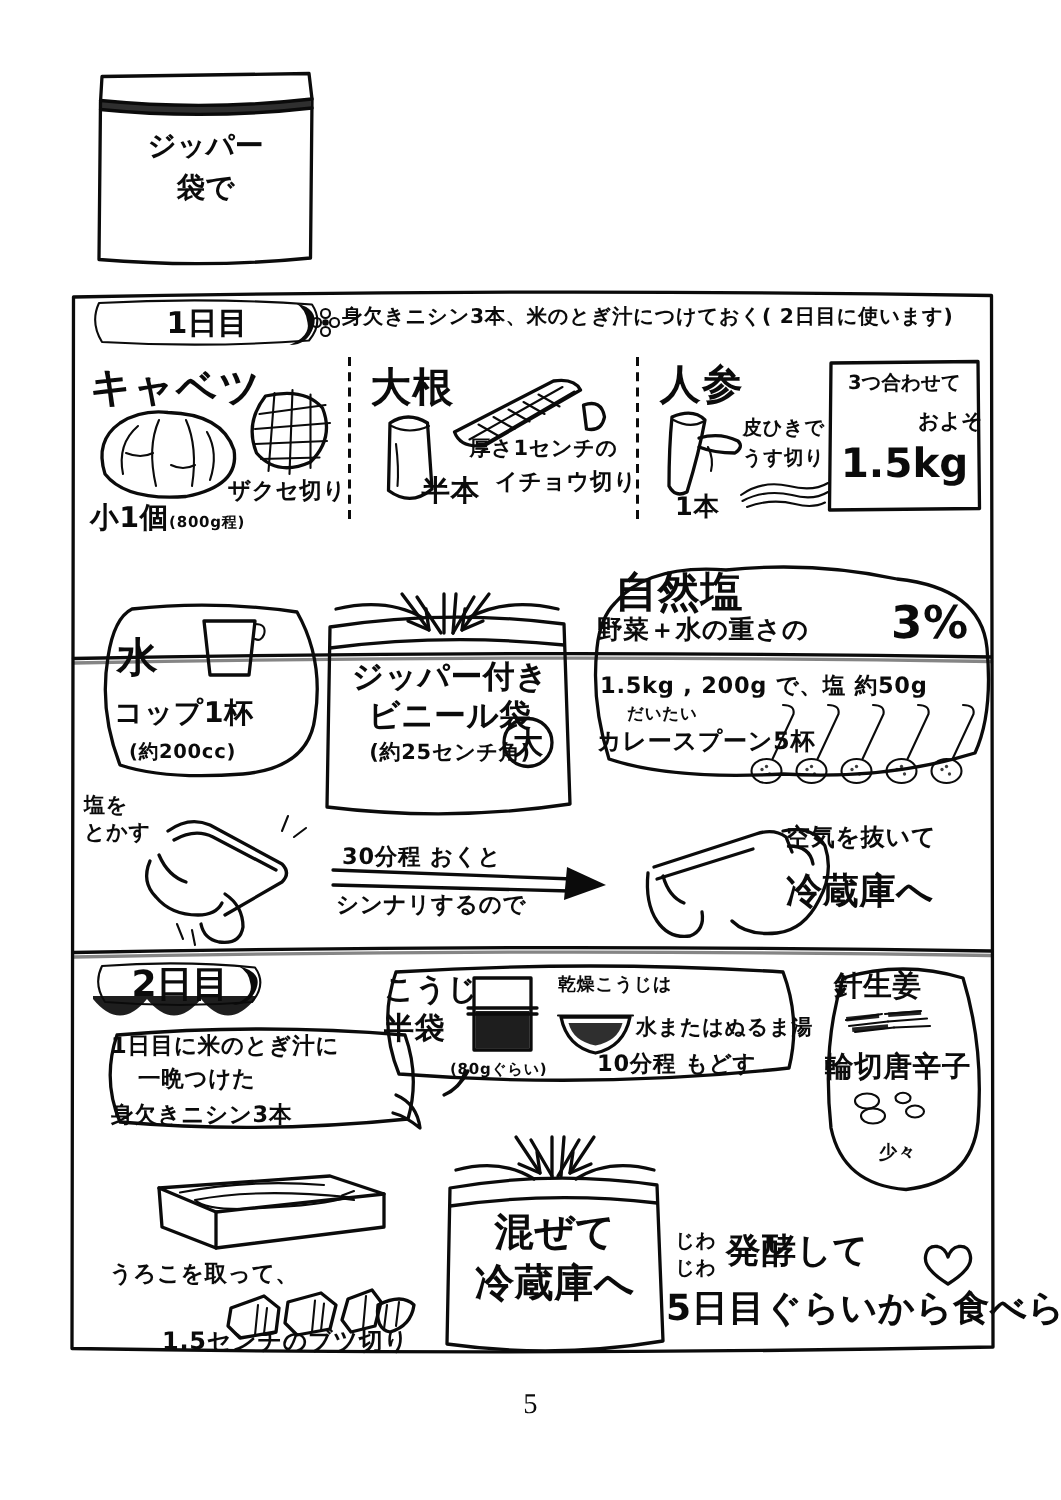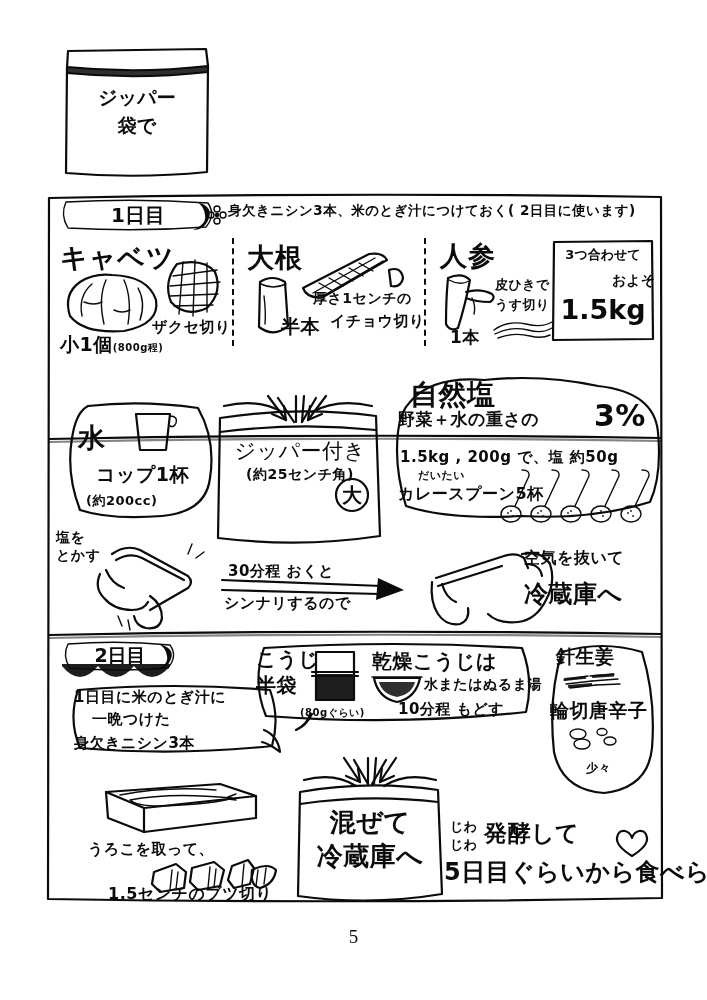--- a/index.html
+++ b/index.html
@@ -64,27 +64,27 @@
   #weight-box{left:551px;top:238px;width:104px;height:105px;}
   #weight-box .l1{position:absolute;left:0;right:0;top:8px;text-align:center;font-size:13px;font-weight:700;}
   #weight-box .l2{position:absolute;left:0;right:0;top:34px;text-align:right;font-size:14px;font-weight:700;}
   #weight-box .l3{position:absolute;left:0;right:0;top:56px;text-align:center;font-size:27px;font-weight:700;}
 
   .divider-dash{border-left:2px dashed #0b0b0b;}
 
   
   #water-bubble{left:66px;top:400px;width:152px;height:122px;}
   #water-bubble .w1{position:absolute;left:12px;top:20px;font-size:27px;font-weight:700;}
-  #water-bubble .w2{position:absolute;left:10px;top:62px;font-size:19px;font-weight:700;margin-left:20px;}
+  #water-bubble .w2{position:absolute;left:10px;top:62px;font-size:19px;font-weight:700;}
   #water-bubble .w3{position:absolute;left:20px;top:92px;font-size:13px;font-weight:700;}
   #cup-art{left:130px;top:410px;width:48px;height:46px;}
 
   #zipbag-art{left:208px;top:396px;width:180px;height:152px;}
   #zipbag-txt{left:216px;top:438px;width:168px;text-align:center;}
-  #zipbag-txt .z1{font-size:21px;font-weight:400;line-height:1.25;}
+  #zipbag-txt .z1{font-size:21px;font-weight:700;line-height:1.25;}
   #zipbag-txt .z2{font-size:21px;font-weight:700;line-height:1.25;}
   #zipbag-txt .z3{font-size:14px;font-weight:700;margin-top:2px;}
   #dai-circle{left:333px;top:476px;width:38px;height:38px;}
 
   #salt-bubble{left:392px;top:372px;width:272px;height:152px;}
   #salt-head{left:410px;top:376px;font-size:28px;font-weight:700;}
   #salt-l1{left:398px;top:408px;font-size:17px;font-weight:700;white-space:nowrap;}
   #salt-pct{left:594px;top:398px;font-size:30px;font-weight:700;}
   #salt-l2{left:400px;top:448px;font-size:15px;font-weight:700;white-space:nowrap;}
   #salt-l3{left:418px;top:468px;font-size:11px;font-weight:700;}
@@ -95,37 +95,37 @@
   #hands1-art{left:92px;top:540px;width:120px;height:92px;}
   #arrow-mid{left:218px;top:568px;width:190px;height:42px;}
   #arrow-top-txt{left:228px;top:562px;font-size:15px;font-weight:700;white-space:nowrap;}
   #arrow-bot-txt{left:224px;top:594px;font-size:15px;font-weight:700;white-space:nowrap;}
   #hands2-art{left:430px;top:548px;width:130px;height:86px;}
   #fridge1-l1{left:524px;top:548px;font-size:16px;font-weight:700;white-space:nowrap;}
   #fridge1-l2{left:524px;top:578px;font-size:24px;font-weight:700;white-space:nowrap;}
 
   
   #day2-badge{left:60px;top:640px;width:120px;height:32px;}
-  #day2-badge .txt{position:absolute;inset:0;display:flex;align-items:center;justify-content:center;font-size:19px;font-weight:700;text-align:right;}
+  #day2-badge .txt{position:absolute;inset:0;display:flex;align-items:center;justify-content:center;font-size:24px;font-weight:700;text-align:right;}
 
   #herring-bubble{left:64px;top:680px;width:220px;height:80px;}
   #herring-l1{left:74px;top:688px;font-size:15px;font-weight:700;white-space:nowrap;}
   #herring-l2{left:92px;top:710px;font-size:15px;font-weight:700;}
   #herring-l3{left:74px;top:734px;font-size:15px;font-weight:700;}
   #tray-art{left:100px;top:778px;width:160px;height:60px;}
-  #scale-l1{left:88px;top:840px;font-size:15px;font-weight:700;}
+  #scale-l1{left:73px;top:840px;font-size:15px;font-weight:700;}
   #chunks-art{left:150px;top:856px;width:128px;height:40px;}
   #scale-l2{left:108px;top:884px;font-size:16px;font-weight:700;white-space:nowrap;}
 
   #koji-bubble{left:248px;top:640px;width:290px;height:90px;}
   #koji-h1{left:256px;top:646px;font-size:20px;font-weight:700;}
   #koji-h2{left:256px;top:672px;font-size:20px;font-weight:700;text-align:right;}
   #koji-bag-art{left:312px;top:650px;width:46px;height:52px;}
   #koji-g{left:300px;top:706px;font-size:10px;font-weight:700;}
-  #koji-r1{left:372px;top:648px;font-size:20px;font-weight:700;white-space:nowrap;}
+  #koji-r1{left:372px;top:648px;font-size:12px;font-weight:700;white-space:nowrap;}
   #koji-bowl-art{left:372px;top:672px;width:50px;height:32px;}
   #koji-r2{left:424px;top:676px;font-size:14px;font-weight:700;white-space:nowrap;}
   #koji-r3{left:398px;top:700px;font-size:15px;font-weight:700;white-space:nowrap;}
 
   #ginger-bubble{left:546px;top:638px;width:112px;height:160px;}
   #ginger-h{left:556px;top:644px;font-size:19px;font-weight:700;}
   #ginger-art{left:562px;top:672px;width:60px;height:20px;}
   #chili-h{left:550px;top:698px;font-size:19px;font-weight:700;}
   #chili-art{left:568px;top:726px;width:56px;height:24px;}
   #sukoshi{left:586px;top:760px;font-size:12px;font-weight:700;}
@@ -290,20 +290,21 @@
 
       <path class="stroke s2" d="M60 0 L78 24 M70 2 L86 26"></path>
       <path class="stroke s2" d="M78 24 L64 18 M78 24 L76 10"></path>
       <path class="stroke s2" d="M118 0 L100 24 M108 2 L94 26"></path>
       <path class="stroke s2" d="M100 24 L114 18 M100 24 L102 10"></path>
       <path class="stroke s2" d="M88 0 L88 26 M96 0 L94 26"></path>
     </svg>
   </div>
   <div class="abs" id="zipbag-txt">
     <div class="z1 jp">ジッパー付き</div>
+    <div class="z2 jp">ビニール袋</div>
     <div class="z3 jp">(約25センチ角)</div>
   </div>
   <div class="abs" id="dai-circle">
     <svg width="38" height="38" viewBox="0 0 38 38" style="position:absolute;inset:0;" aria-hidden="true">
       <circle class="stroke s2" cx="19" cy="19" r="16"></circle>
     </svg>
     <div style="position:absolute;inset:0;display:flex;align-items:center;justify-content:center;font-size:20px;font-weight:700;">大</div>
   </div>
 
   <div class="abs" id="salt-bubble">

